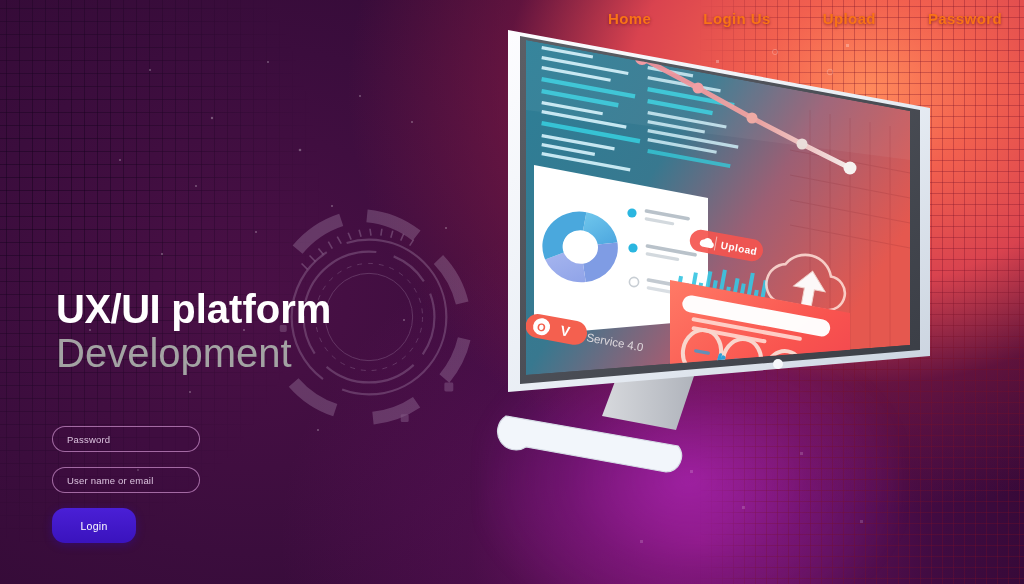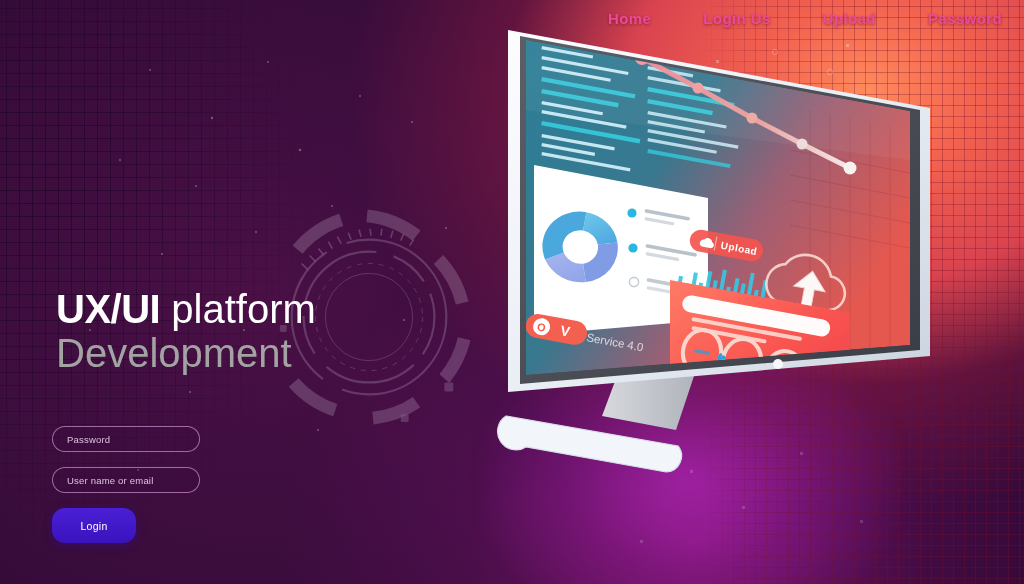--- a/index.html
+++ b/index.html
@@ -60,21 +60,21 @@
   
   .bg-particles { position: absolute; inset: 0; opacity: .55; }
 
   
   .nav {
     position: absolute; top: 10px; right: 22px;
     display: flex; gap: 52px;
     z-index: 40;
   }
   .nav-item {
-    color: #ec4899;
+    color: #f97316;
     font-size: 15px;
     font-weight: 700;
     letter-spacing: .4px;
     text-shadow: 0 1px 3px rgba(90,10,30,0.55);
     cursor: pointer;
     white-space: nowrap;
   }
 
   
   .hud {
@@ -83,21 +83,21 @@
     width: 238px; height: 238px;
     opacity: .42;
     z-index: 5;
     pointer-events: none;
   }
 
   
   .hero { position: absolute; left: 56px; top: 288px; z-index: 20; width: 420px; }
   .hero-line1 { font-size: 40px; line-height: 1.08; color: #fff; white-space: nowrap; }
   .hero-line1 .strong { font-weight: 700; letter-spacing: -.5px; }
-  .hero-line1 .light { font-weight: 400; }
+  .hero-line1 .light { font-weight: 700; }
   .hero-line2 { font-size: 40px; line-height: 1.12; color: #a3a3a3; font-weight: 400; }
 
   .form { position: absolute; left: 52px; top: 426px; z-index: 20; }
   .field {
     width: 148px; height: 26px;
     border: 1px solid rgba(226,164,226,0.62);
     border-radius: 14px;
     background: rgba(60,10,64,0.28);
     display: flex; align-items: center;
     padding: 0 14px;

